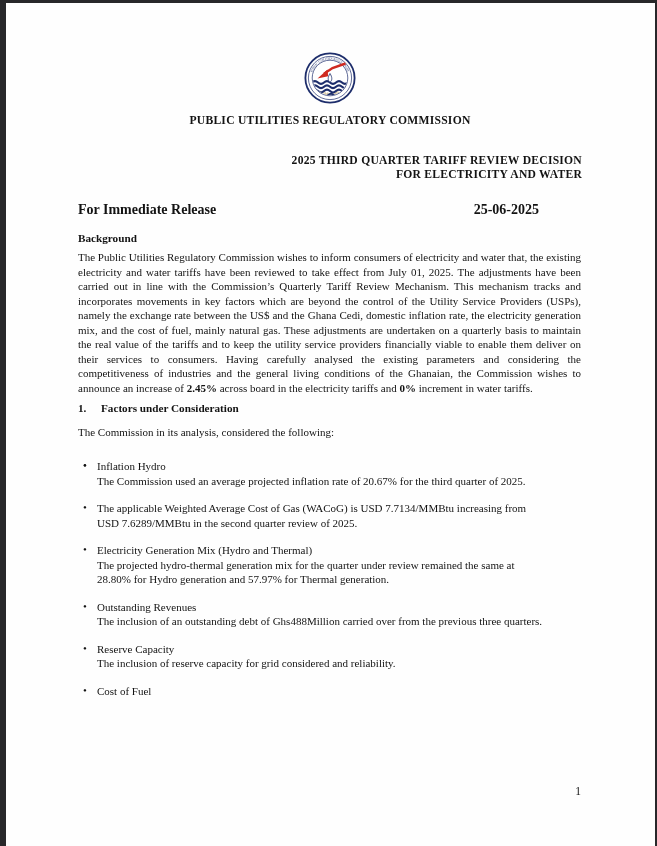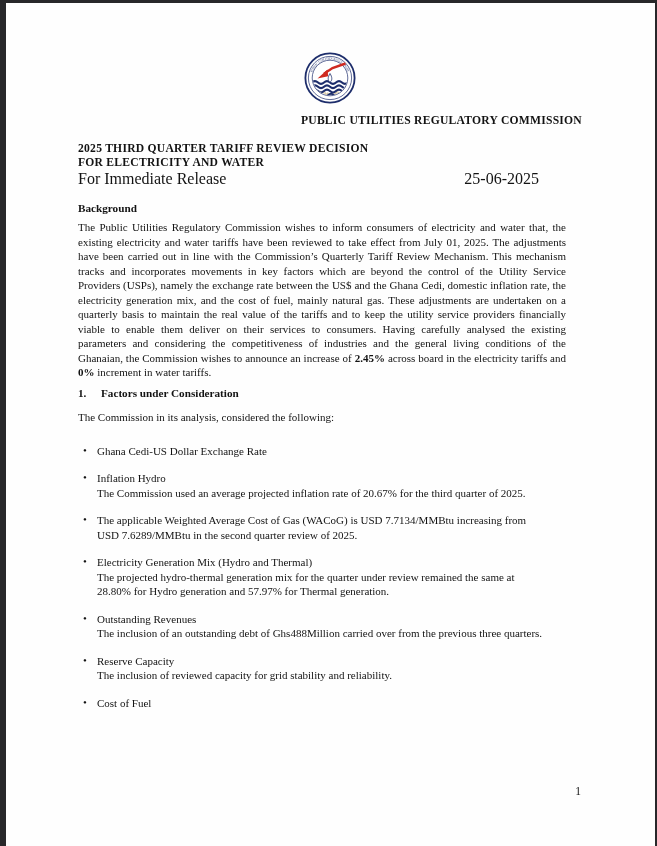--- a/index.html
+++ b/index.html
@@ -17,48 +17,49 @@
   }
   .page {
     position: relative;
     height: 100%;
     box-sizing: border-box;
     padding: 49px 73px 0 72px;
   }
   .logo { display: block; margin: 0 auto; }
   .org-name {
     margin-top: 10px;
-    text-align: right;
+    text-align: center;
     font-weight: bold;
     font-size: 11.6px;
     letter-spacing: 0.25px;
   }
   .doc-title {
-    margin-top: 15px;
-    text-align: left;
+    margin-top: 27px;
+    text-align: right;
     font-weight: bold;
     font-size: 11.6px;
     line-height: 14px;
     letter-spacing: 0.25px;
   }
   .release-row {
     display: flex;
     justify-content: space-between;
-    font-weight: normal;
-    font-size: 16px;
+    margin-top: 20px;
+    font-weight: bold;
+    font-size: 14px;
   }
   .release-row .date { margin-right: 43px; }
   .section-heading {
     margin-top: 14px;
     font-weight: bold;
     font-size: 11.2px;
     font-family: Liberation Serif, serif;
   }
   .body-par {
-    margin: 6px 16px 0 0;
+    margin: 6px 1px 0 0;
     font-size: 11px;
     line-height: 14.5px;
     text-align: justify;
   }
   .numbered-heading {
     margin-top: 7px;
     display: flex;
     font-weight: bold;
     font-size: 11.2px;
   }
@@ -135,21 +136,20 @@
     <div class="numbered-heading">
       <span class="num">1.</span>
       <span>Factors under Consideration</span>
     </div>
 
     <p class="intro">The Commission in its analysis, considered the following:</p>
 
     <ul class="factors-list">
       <li>
         <span class="bullet">•</span>
-        <div class="f-title">Ghana Cedi-US Dollar Exchange Rate</div>
       </li>
       <li>
         <span class="bullet">•</span>
         <div class="f-title">Inflation Hydro</div>
         <div class="f-desc">The Commission used an average projected inflation rate of 20.67% for the third quarter of 2025.</div>
       </li>
       <li>
         <span class="bullet">•</span>
         <div class="f-desc">The applicable Weighted Average Cost of Gas (WACoG) is USD 7.7134/MMBtu increasing from
 USD 7.6289/MMBtu in the second quarter review of 2025.</div>
@@ -161,21 +161,21 @@
 28.80% for Hydro generation and 57.97% for Thermal generation.</div>
       </li>
       <li>
         <span class="bullet">•</span>
         <div class="f-title">Outstanding Revenues</div>
         <div class="f-desc">The inclusion of an outstanding debt of Ghs488Million carried over from the previous three quarters.</div>
       </li>
       <li>
         <span class="bullet">•</span>
         <div class="f-title">Reserve Capacity</div>
-        <div class="f-desc">The inclusion of reviewed capacity for grid stability and reliability.</div>
+        <div class="f-desc">The inclusion of reserve capacity for grid considered and reliability.</div>
       </li>
       <li>
         <span class="bullet">•</span>
         <div class="f-title">Cost of Fuel</div>
       </li>
     </ul>
 
     <div class="page-num">1</div>
   </div>
 </div>

